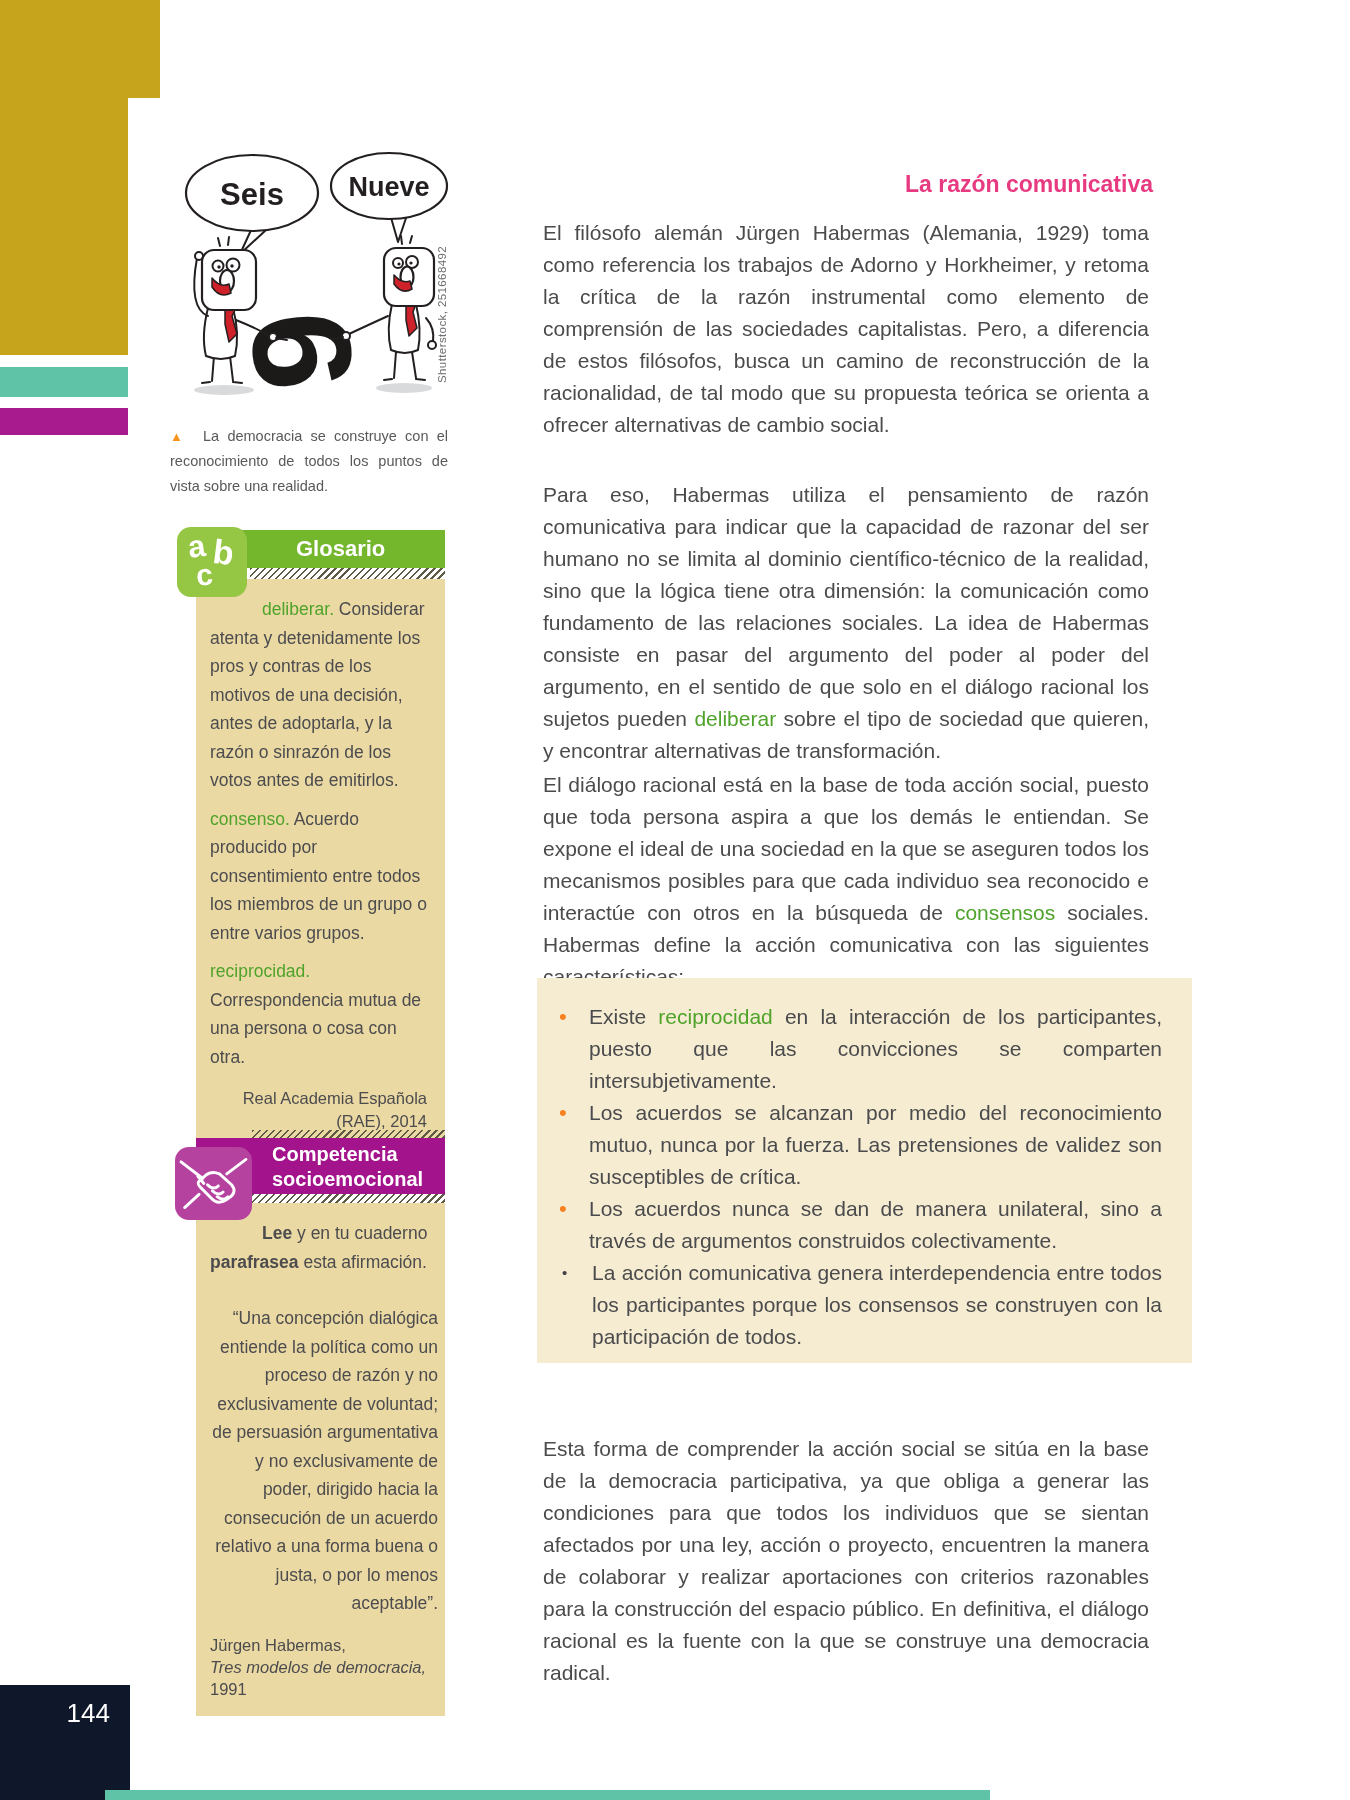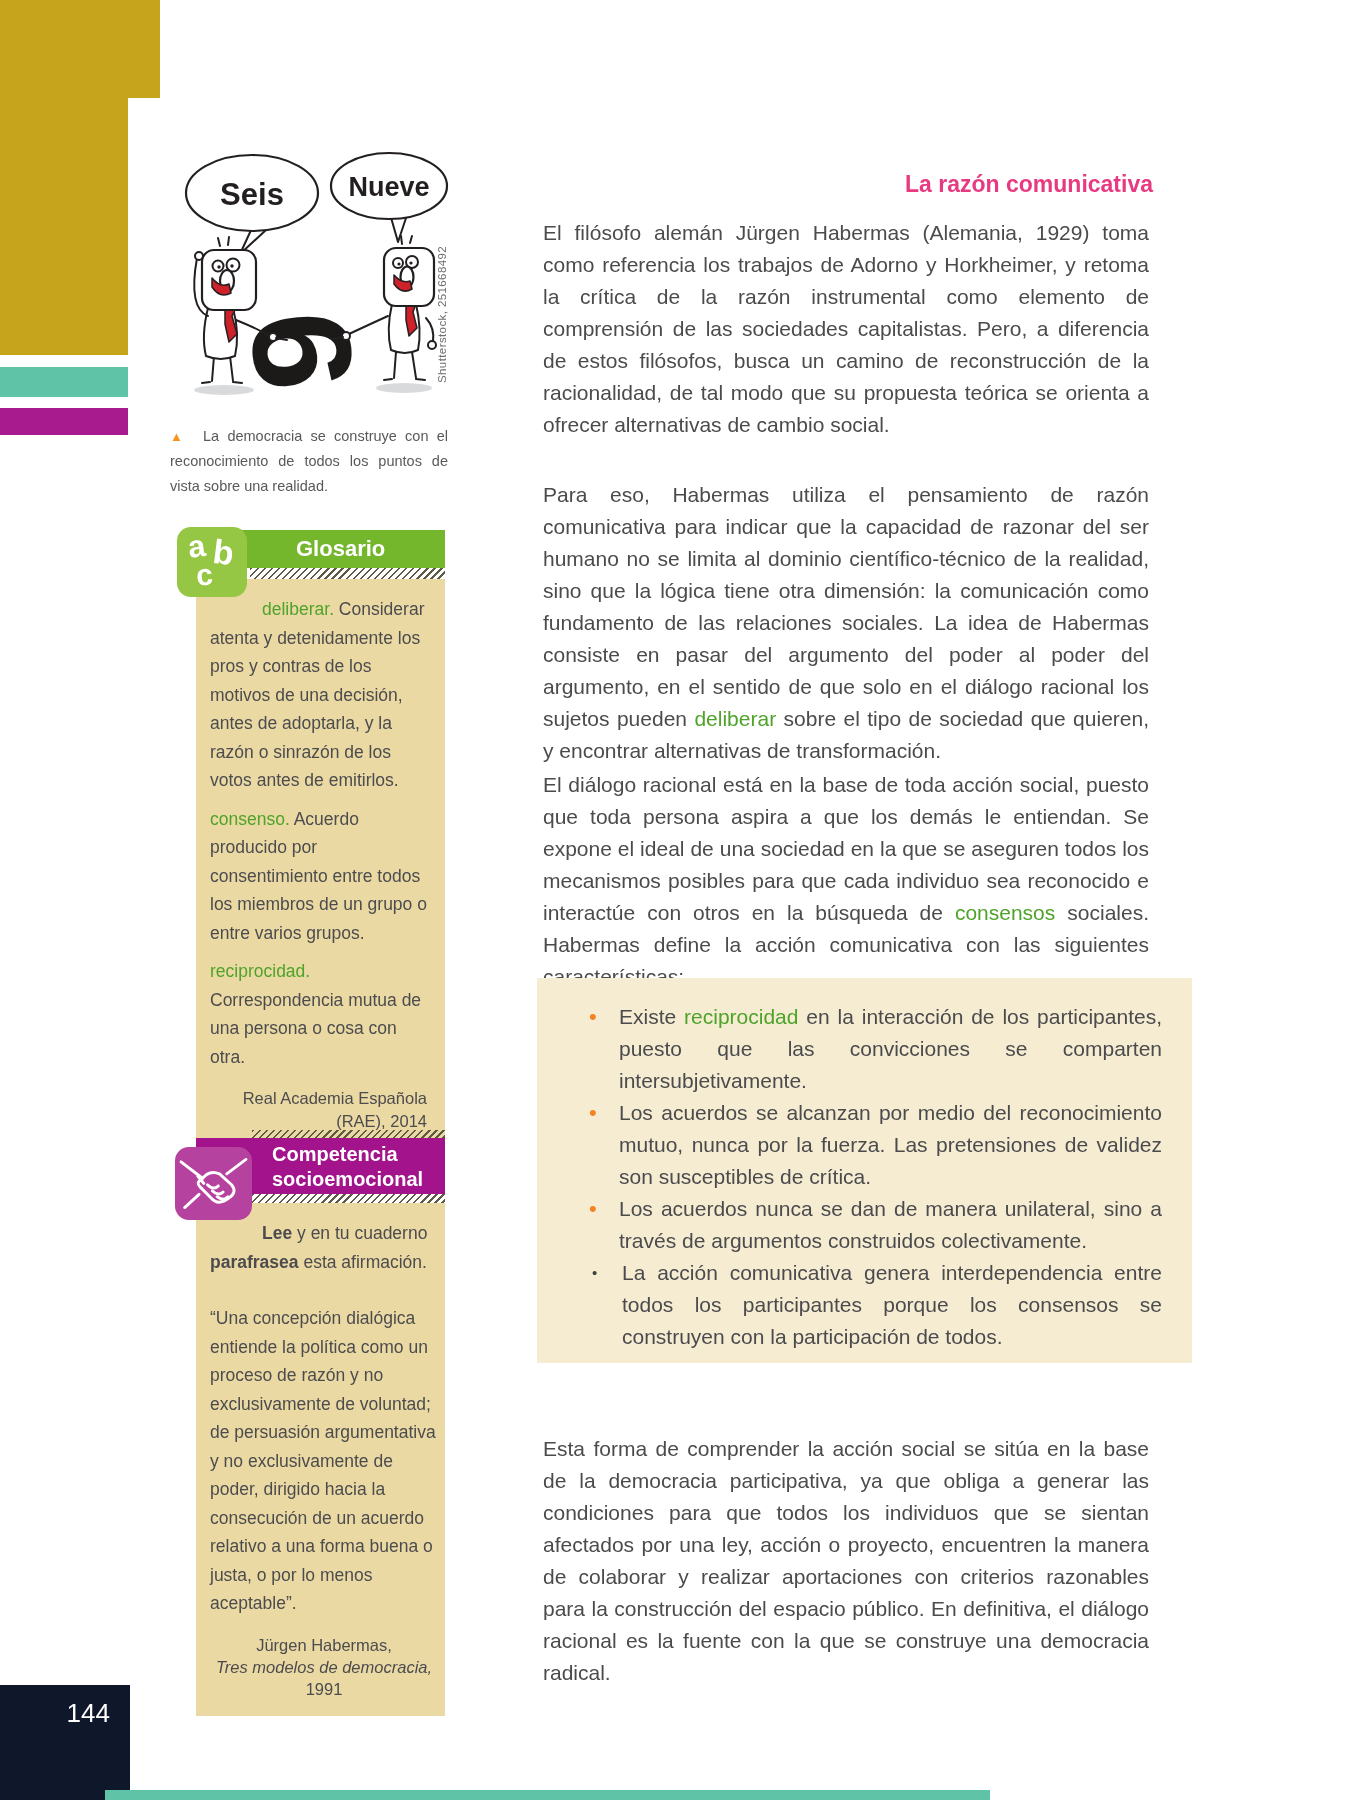--- a/index.html
+++ b/index.html
@@ -60,41 +60,41 @@
   .comp-header{left:196px;top:1138px;width:249px;height:56px;background:#a3148c;
     font-size:20px;line-height:25px;padding-top:4px;box-sizing:border-box;}
   .comp-header div{margin-left:76px;}
   .comp-hatch-bottom{left:252px;top:1194px;width:193px;height:9px;}
   .comp-body{
     position:absolute;left:196px;top:1203px;width:249px;min-height:459px;box-sizing:border-box;
     background:#ebd9a4;padding:16px 7px 16px 14px;
     font-size:17.5px;line-height:28.5px;color:#4c4c4e;
   }
   .comp-intro{margin:0;text-indent:52px;}
-  .comp-quote{margin:28px 0 0 0;}
-  .comp-source{margin-top:16px;text-align:center;font-size:16.5px;line-height:22px;}
+  .comp-quote{margin:28px 0 0 0;text-align:right;}
+  .comp-source{margin-top:16px;text-align:left;font-size:16.5px;line-height:22px;}
   .comp-icon{left:175px;top:1147px;width:77px;height:73px;background:#b5429f;}
 
   
   .article-heading{
     position:absolute;left:543px;top:156px;width:610px;
     font-size:23px;font-weight:bold;color:#e73a80;text-align:right;
   }
   .article-p{
     position:absolute;left:543px;width:606px;
     font-size:21px;line-height:32px;color:#4b4b4d;text-align:justify;
   }
   .article-p1{top:196px;}
   .article-p2{top:458px;}
   .article-p3{top:748px;}
   .article-p4{top:1412px;}
 
   .bullet-box{
     position:absolute;left:537px;top:978px;width:655px;height:385px;box-sizing:border-box;
-    background:#f5ecd2;padding:23px 30px 0 52px;overflow:hidden;
+    background:#f5ecd2;padding:23px 30px 0 22px;overflow:hidden;
   }
   .bullet-item{display:flex;}
   .bullet-dot{flex:0 0 30px;font-size:22px;line-height:32px;color:#f58220;}
   .bullet-dot::before{content:"\2022";}
   .bullet-dot.dot-small{color:#414042;font-size:15px;padding-left:3px;}
   .bullet-text{flex:1;font-size:21px;line-height:32px;color:#4b4b4d;text-align:justify;}
 
   
   .rich-green{color:#4fa32a;}
   .rich-bold{font-weight:bold;}

